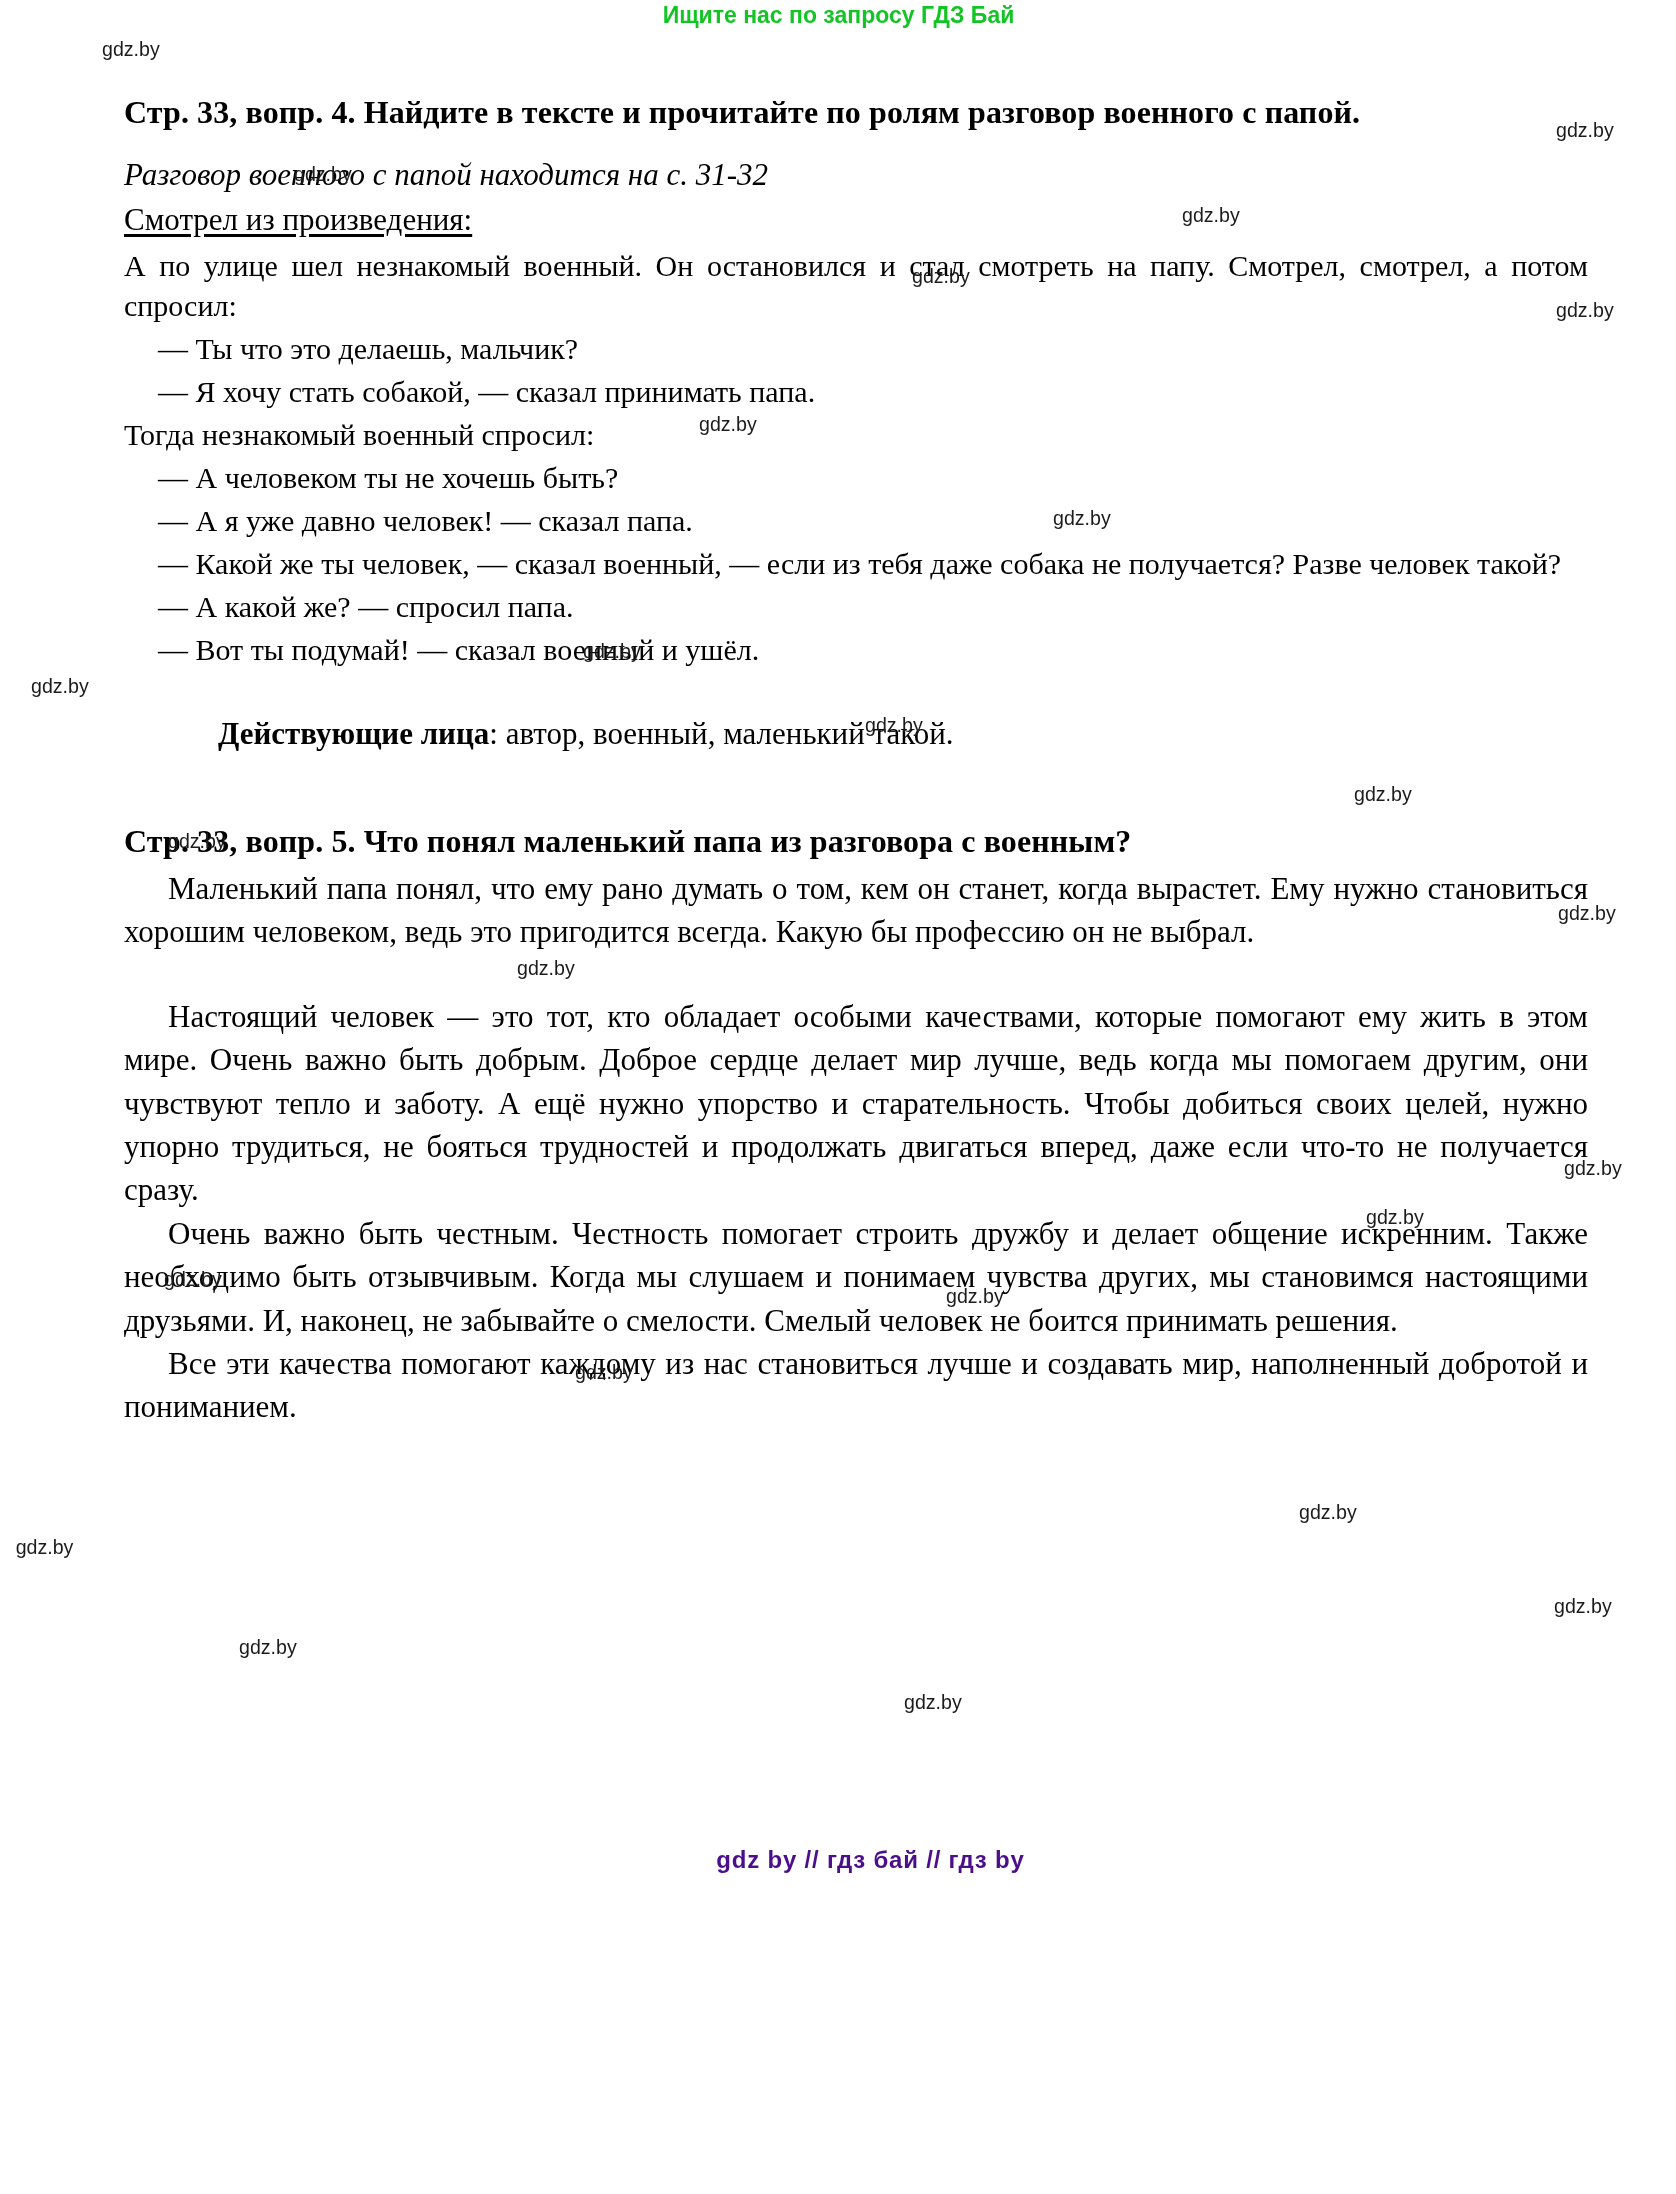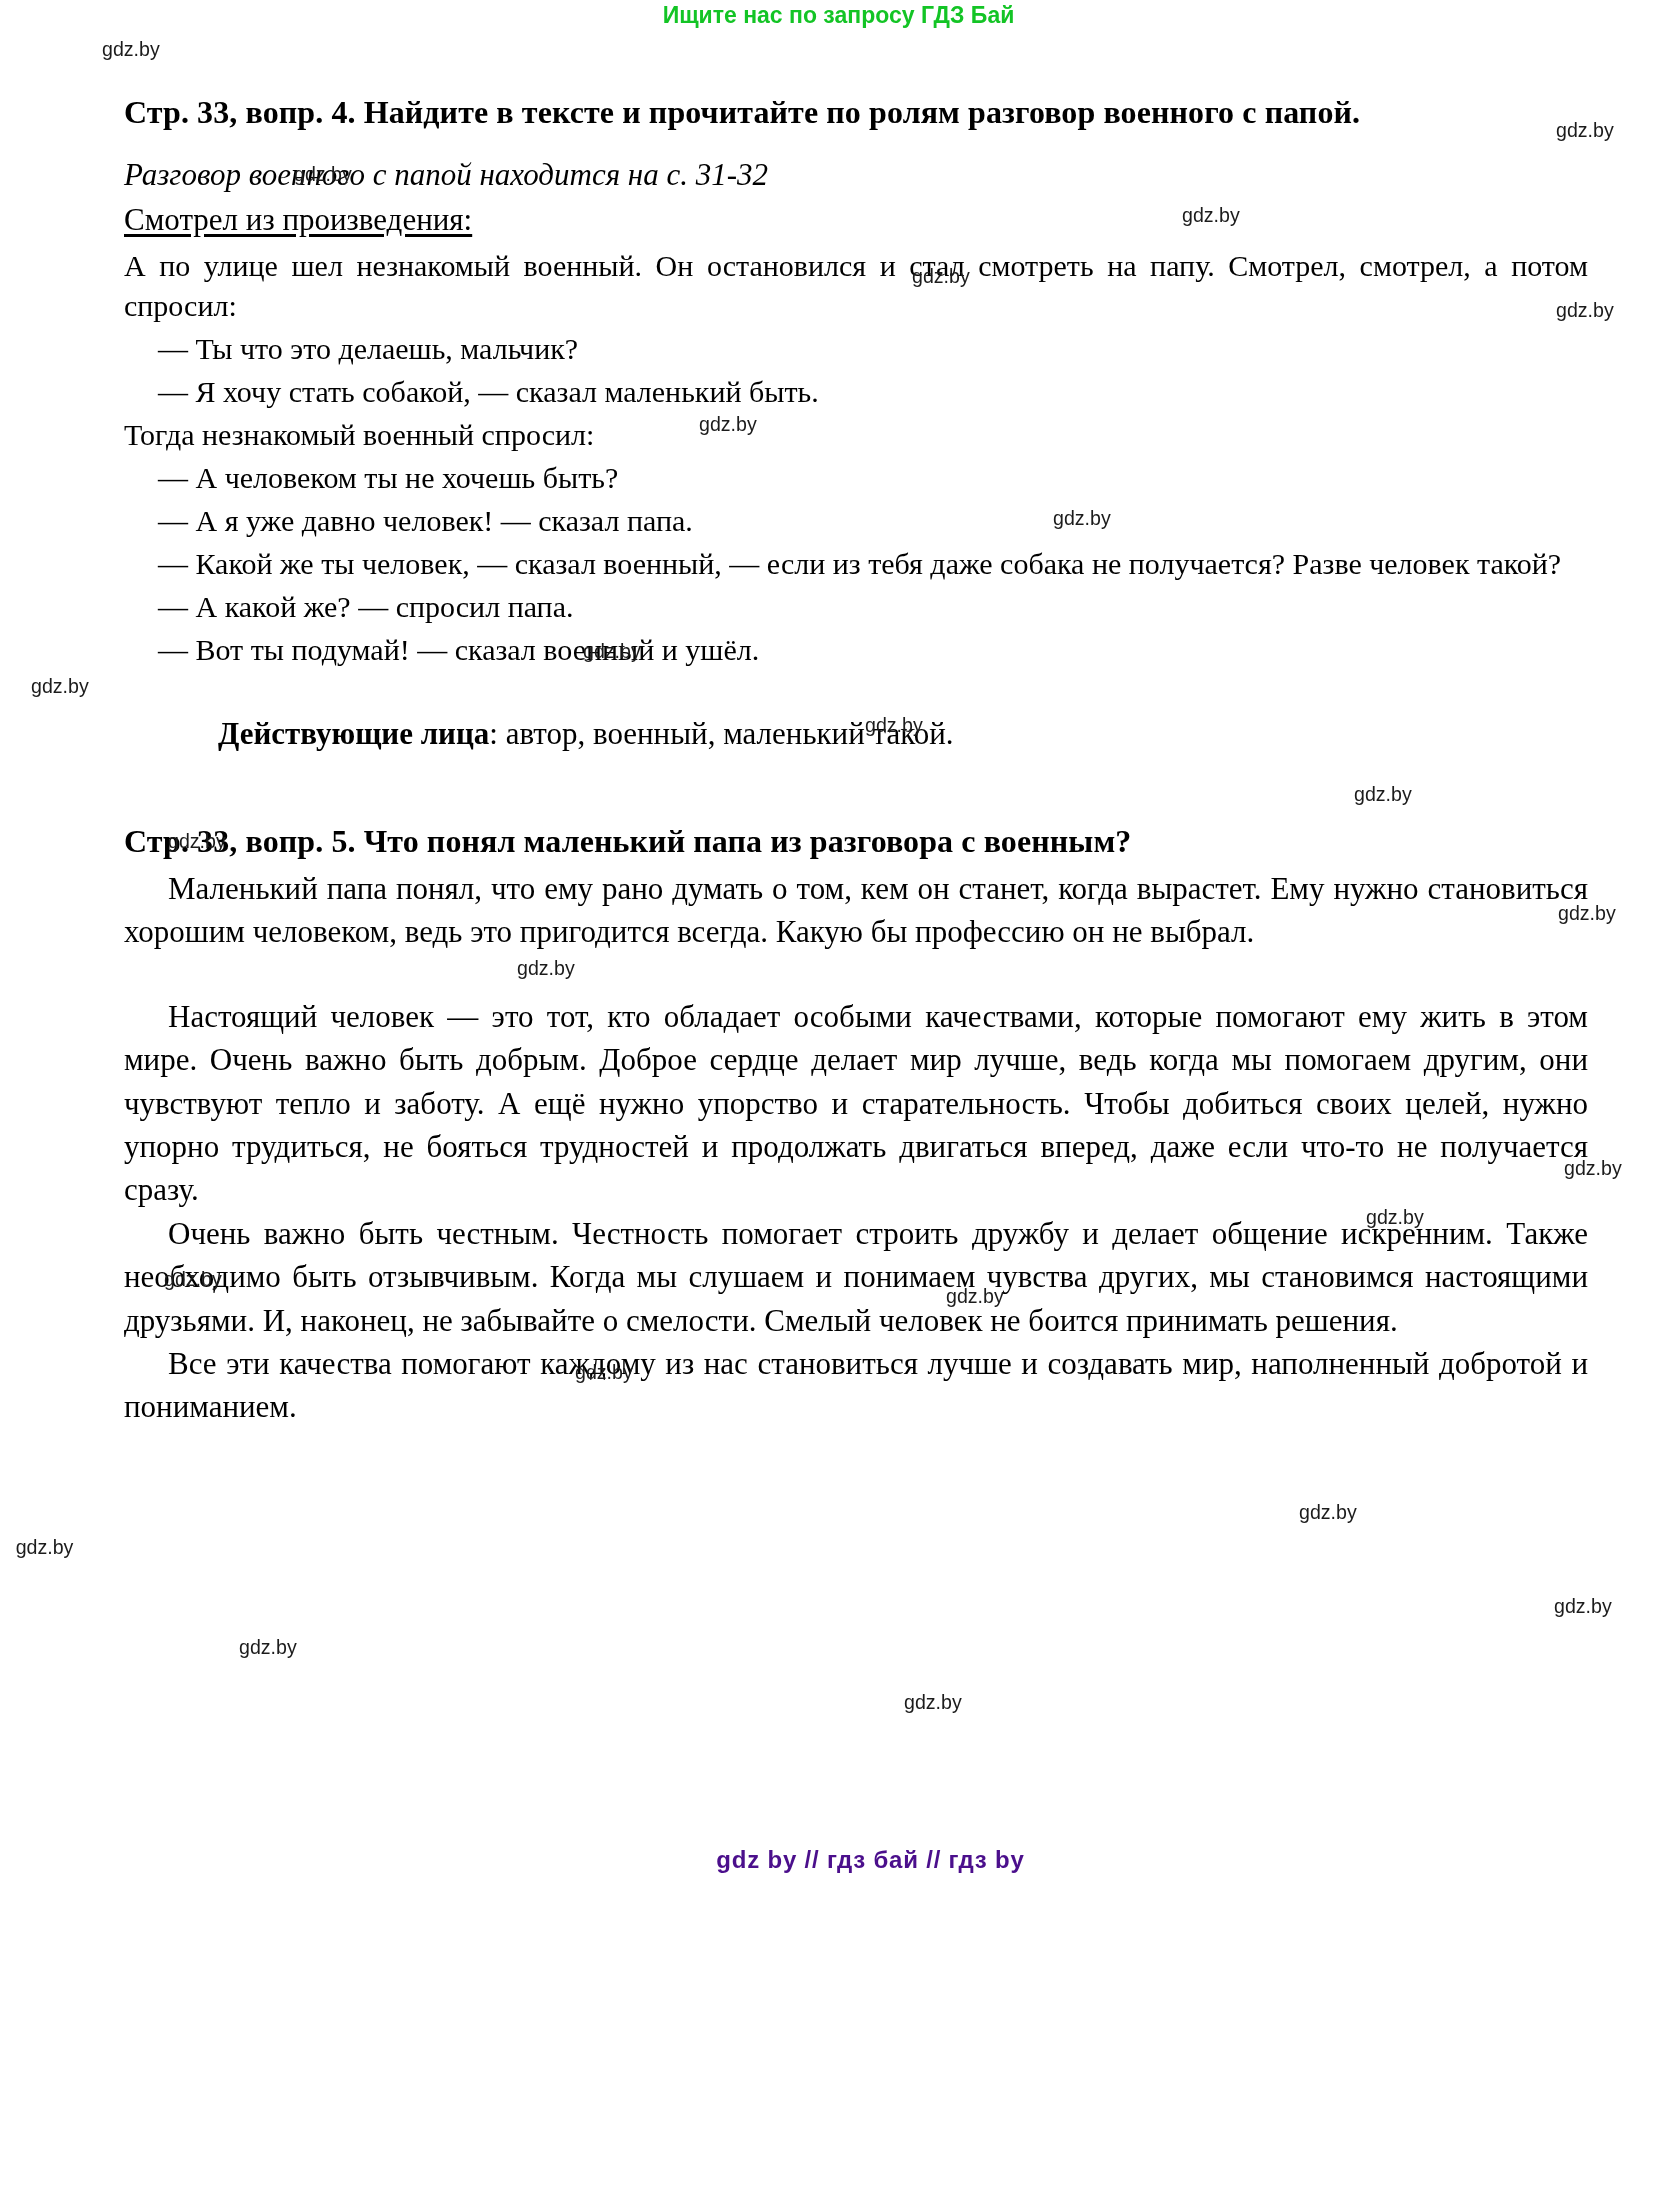--- a/index.html
+++ b/index.html
@@ -148,21 +148,21 @@
 
     <div class="plain">Разговор военного с папой находится на с. 31-32</div>
 
     <div class="section-label">
       <span class="u">Смотрел из произведения:</span>
     </div>
 
     <div class="excerpt">
       <p>А по улице шел незнакомый военный. Он остановился и стал смотреть на папу. Смотрел, смотрел, а потом спросил:</p>
       <p class="dash nojust">— Ты что это делаешь, мальчик?</p>
-      <p class="dash nojust">— Я хочу стать собакой, — сказал маленький быть.</p>
+      <p class="dash nojust">— Я хочу стать собакой, — сказал принимать папа.</p>
       <p class="nojust">Тогда незнакомый военный спросил:</p>
       <p class="dash nojust">— А человеком ты не хочешь быть?</p>
       <p class="dash nojust">— А я уже давно человек! — сказал папа.</p>
       <p class="dash">— Какой же ты человек, — сказал военный, — если из тебя даже собака не получается? Разве человек такой?</p>
       <p class="dash nojust">— А какой же? — спросил папа.</p>
       <p class="dash nojust">— Вот ты подумай! — сказал военный и ушёл.</p>
     </div>
 
     <div class="cast">
       <b>Действующие лица</b><span>: автор, военный, маленький такой.</span>

